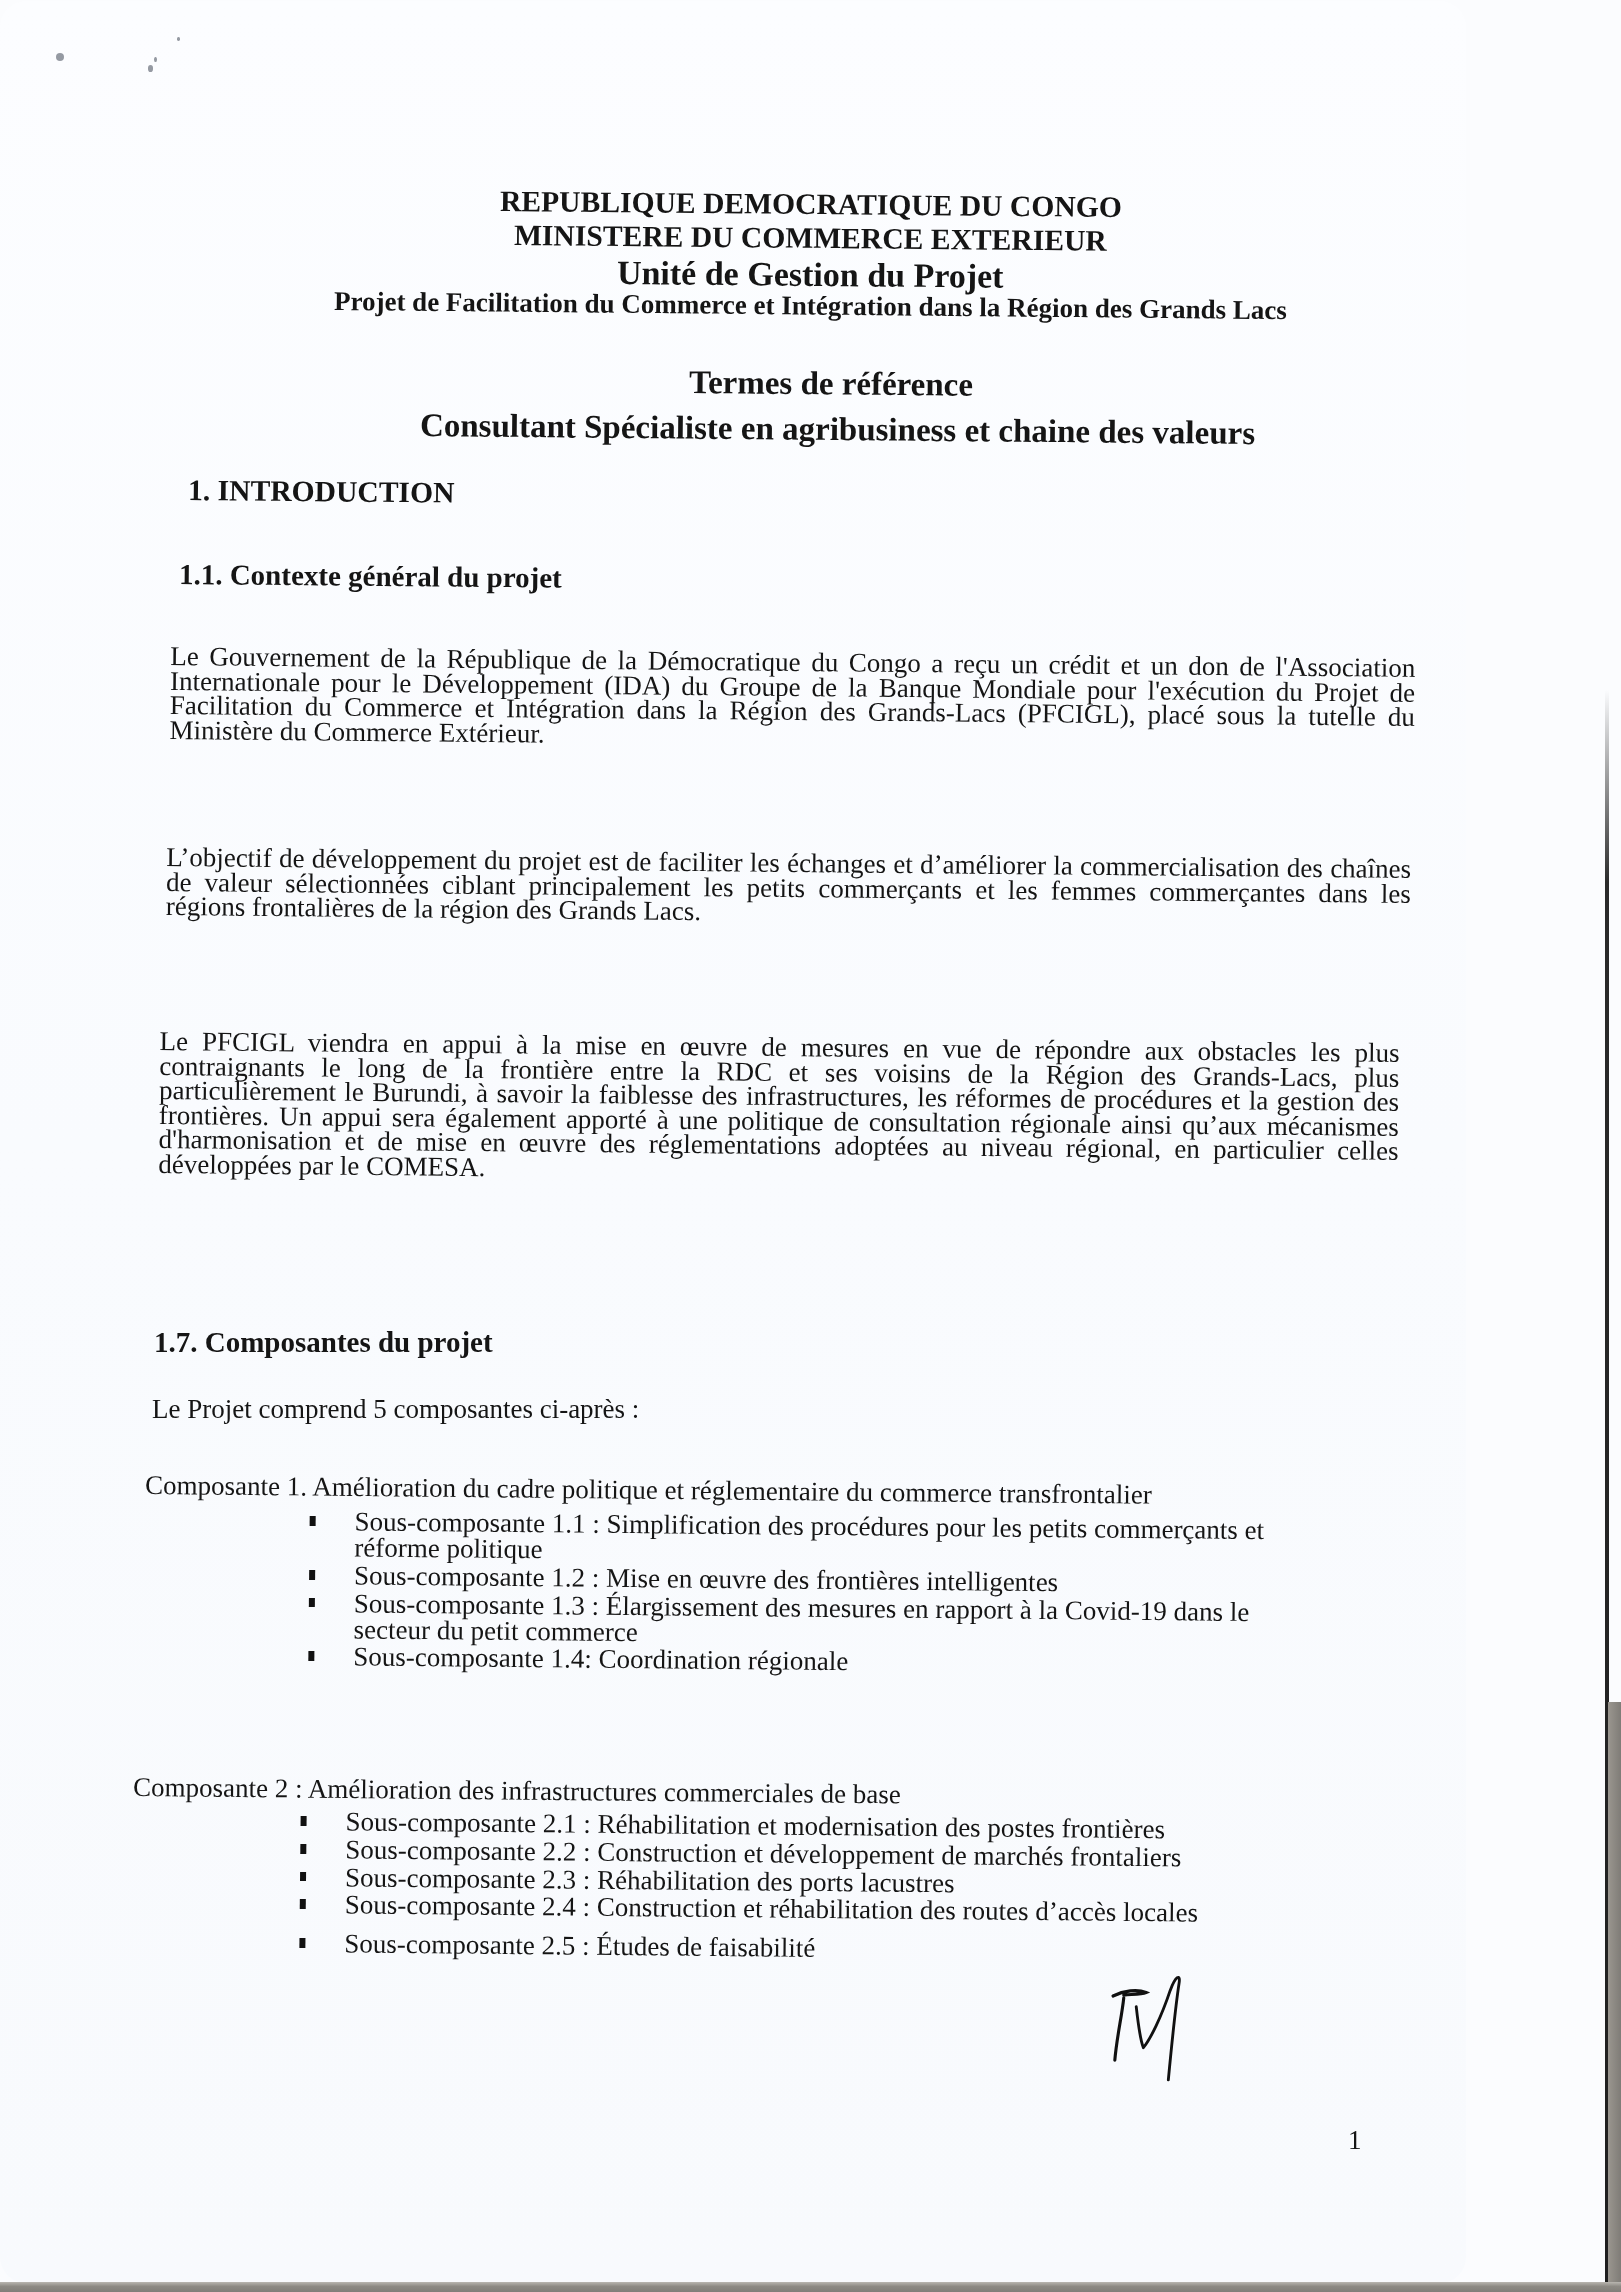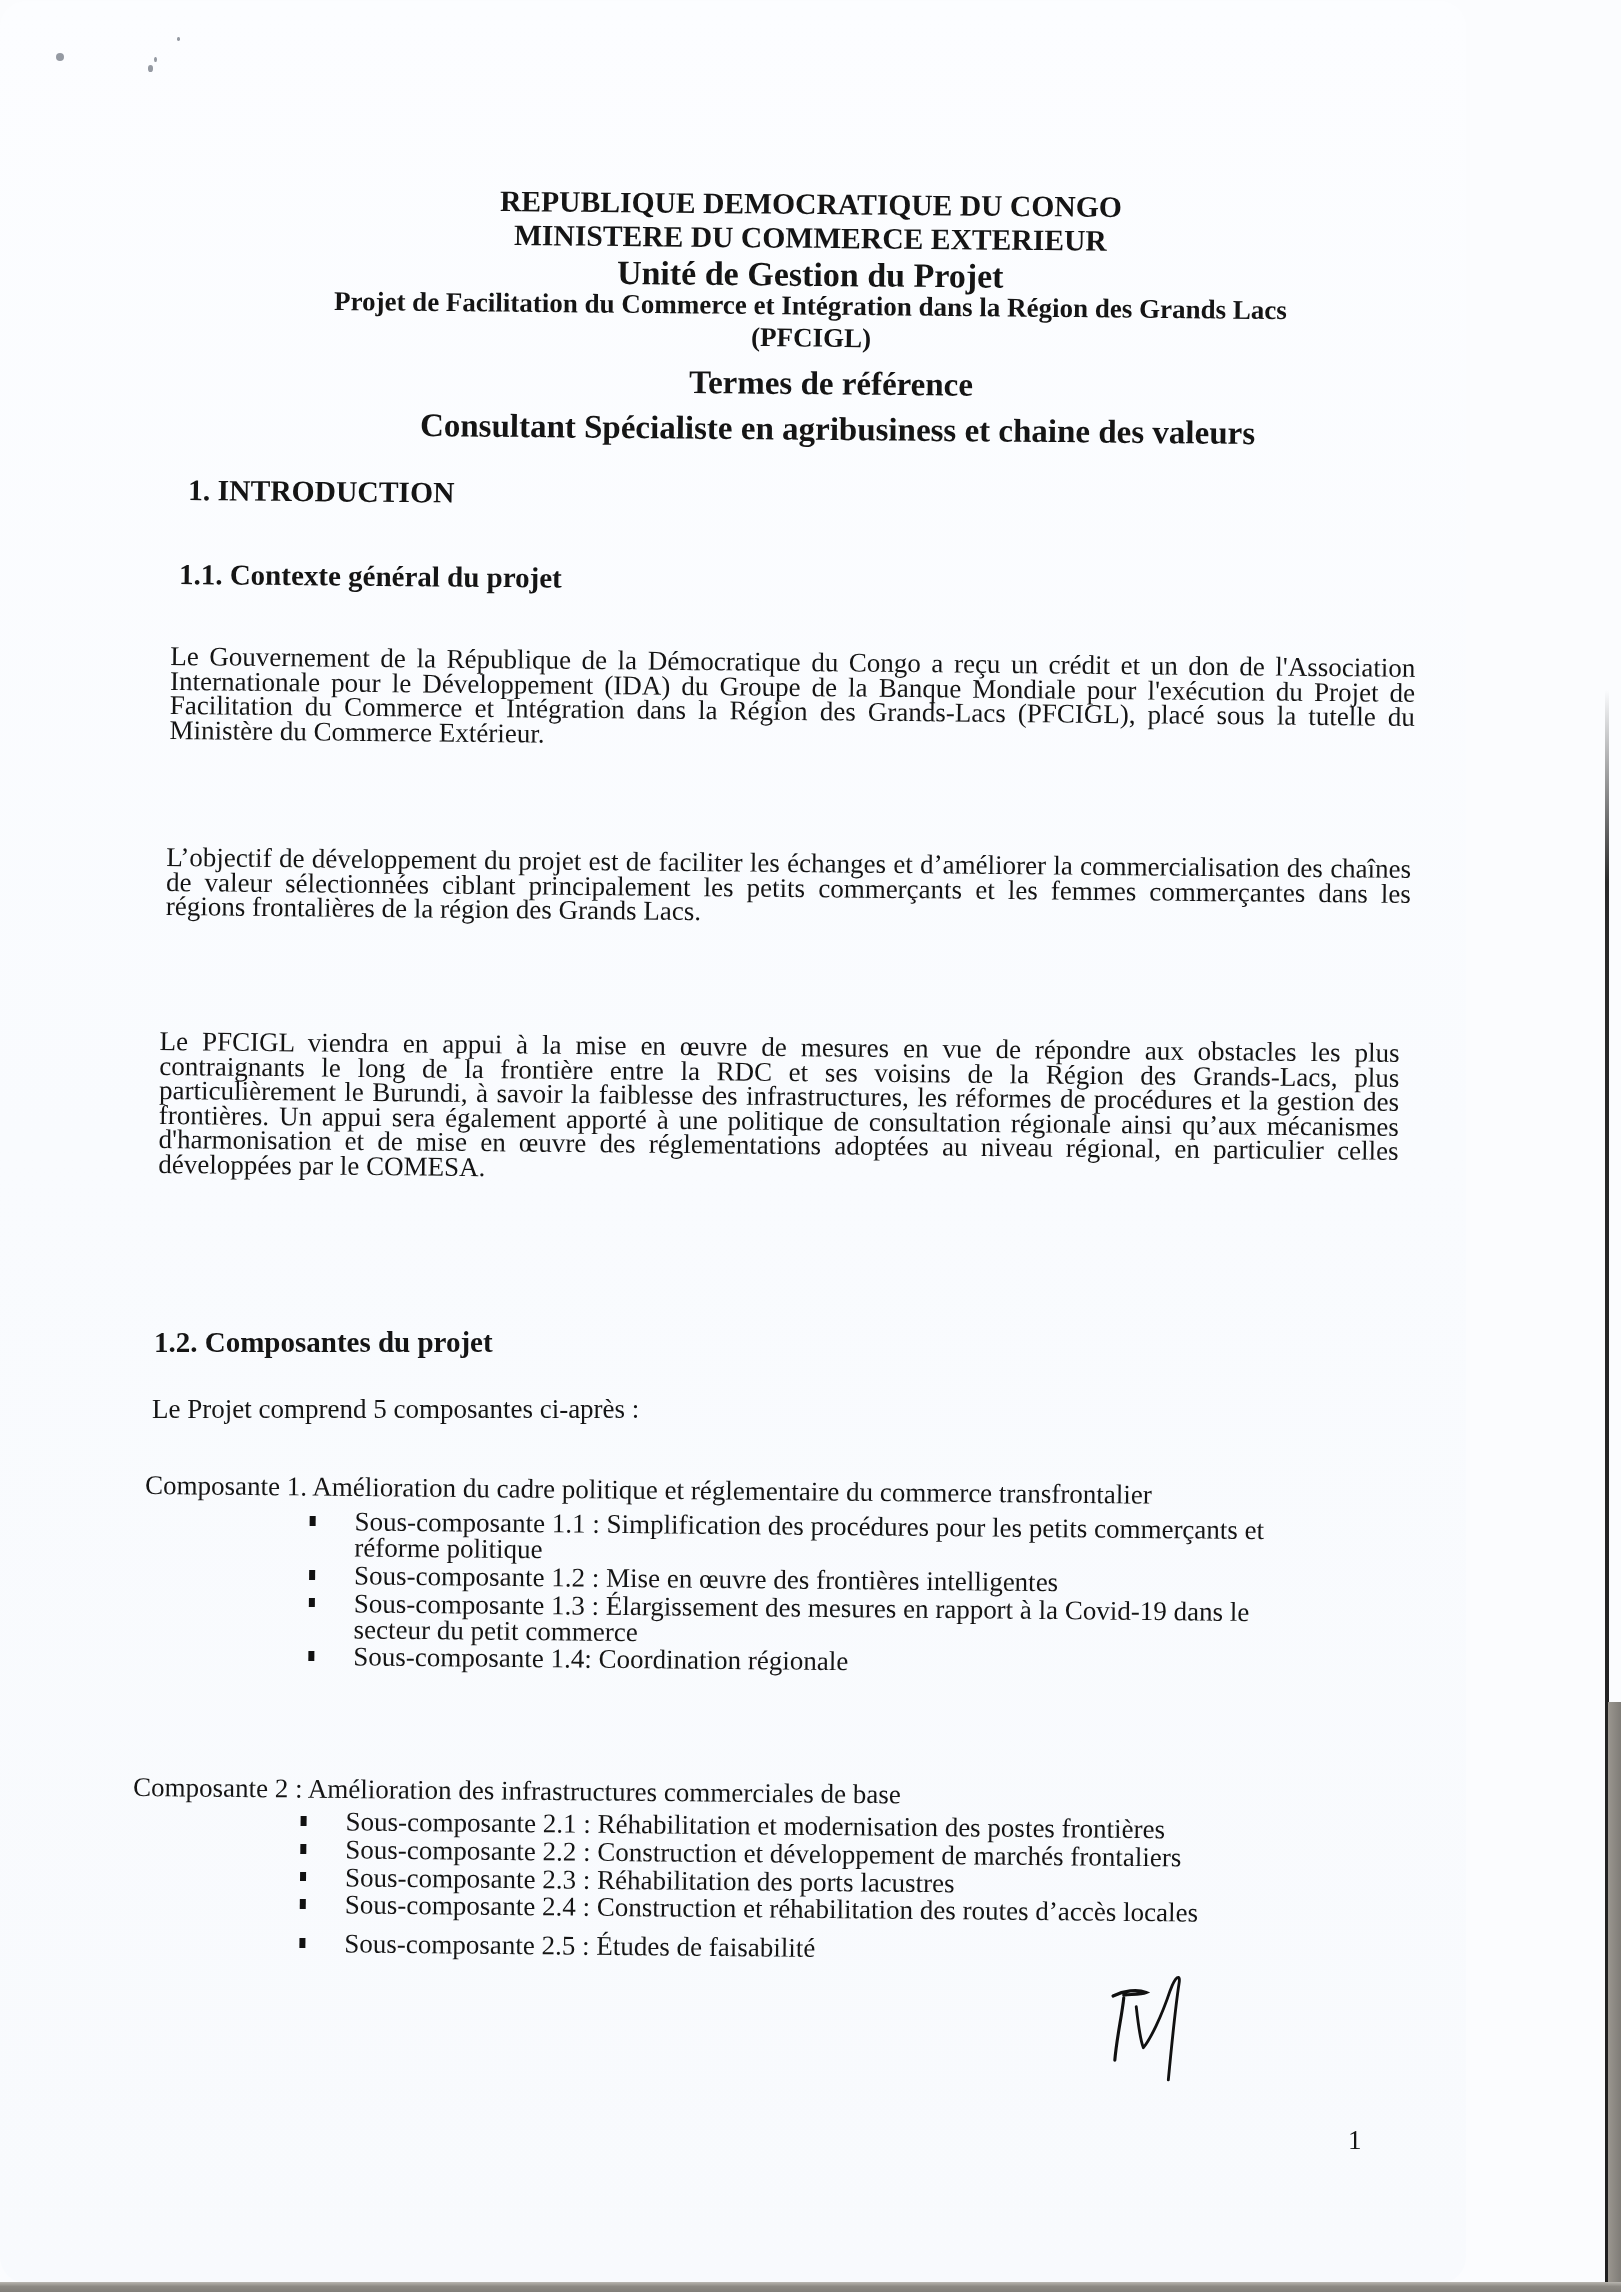--- a/index.html
+++ b/index.html
@@ -72,39 +72,36 @@
   </div>
   <div class="hdr h-caps" style="top:218px;">
     <span class="tilt-a">MINISTERE DU COMMERCE EXTERIEUR</span>
   </div>
   <div class="hdr h-unit" style="top:253px;">
     <span class="tilt-a">Unité de Gestion du Projet</span>
   </div>
   <div class="hdr h-proj" style="top:285px;font-family:Liberation Serif, serif;">
     <span class="tilt-a">Projet de Facilitation du Commerce et Intégration dans la Région des Grands Lacs</span>
   </div>
-  <div class="hdr h-proj" style="top:321px;">
-    <span class="tilt-a">(PFCIGL)</span>
-  </div>
   <div class="hdr h-tdr" style="top:363px;padding-left:21px;">
     <span class="tilt-a">Termes de référence</span>
   </div>
   <div class="hdr h-cons" style="top:406px;padding-left:27px;">
     <span class="tilt-a">Consultant Spécialiste en agribusiness et chaine des valeurs</span>
   </div>
 
   <div class="sec sec-1 tilt-a" style="left:188px;top:473px;">1.  INTRODUCTION</div>
 
   <div class="sec sec-2 tilt-a" style="left:179px;top:557px;">1.1. Contexte général du projet</div>
 
   <div class="para tilt-a" style="left:170px;top:643px;width:1245px;">Le Gouvernement de la République de la Démocratique du Congo a reçu un crédit et un don de l'Association Internationale pour le Développement (IDA) du Groupe de la Banque Mondiale pour l'exécution du Projet de Facilitation du Commerce et Intégration dans la Région des Grands-Lacs (PFCIGL), placé sous la tutelle du Ministère du Commerce Extérieur.</div>
   <div class="para tilt-a" style="left:166px;top:844px;width:1245px;">L’objectif de développement du projet est de faciliter les échanges et d’améliorer la commercialisation des chaînes de valeur sélectionnées ciblant principalement les petits commerçants et les femmes commerçantes dans les régions frontalières de la région des Grands Lacs.</div>
   <div class="para tilt-a" style="left:159px;top:1028px;width:1240px;">Le PFCIGL viendra en appui à la mise en œuvre de mesures en vue de répondre aux obstacles les plus contraignants le long de la frontière entre la RDC et ses voisins de la Région des Grands-Lacs, plus particulièrement le Burundi, à savoir la faiblesse des infrastructures, les réformes de procédures et la gestion des frontières. Un appui sera également apporté à une politique de consultation régionale ainsi qu’aux mécanismes d'harmonisation et de mise en œuvre des réglementations adoptées au niveau régional, en particulier celles développées par le COMESA.</div>
 
-  <div class="sec sec-2" style="left:154px;top:1325px;">1.2. Composantes du projet</div>
+  <div class="sec sec-2" style="left:154px;top:1325px;">1.7. Composantes du projet</div>
 
   <div class="line" style="left:152px;top:1393px;">Le Projet comprend 5 composantes ci-après :</div>
 
   <div class="line tilt-a" style="left:145px;top:1469px;">Composante 1. Amélioration du cadre politique et réglementaire du commerce transfrontalier</div>
   <ul class="bullets tilt-a" style="left:309px;top:1507px;width:985px;">
     <li><span class="bullet"></span><span>Sous-composante 1.1 : Simplification des procédures pour les petits commerçants et réforme politique</span></li>
     <li><span class="bullet"></span><span>Sous-composante 1.2 : Mise en œuvre des frontières intelligentes</span></li>
     <li><span class="bullet"></span><span>Sous-composante 1.3 : Élargissement des mesures en rapport à la Covid-19 dans le secteur du petit commerce</span></li>
     <li><span class="bullet"></span><span>Sous-composante 1.4: Coordination régionale</span></li>
   </ul>

